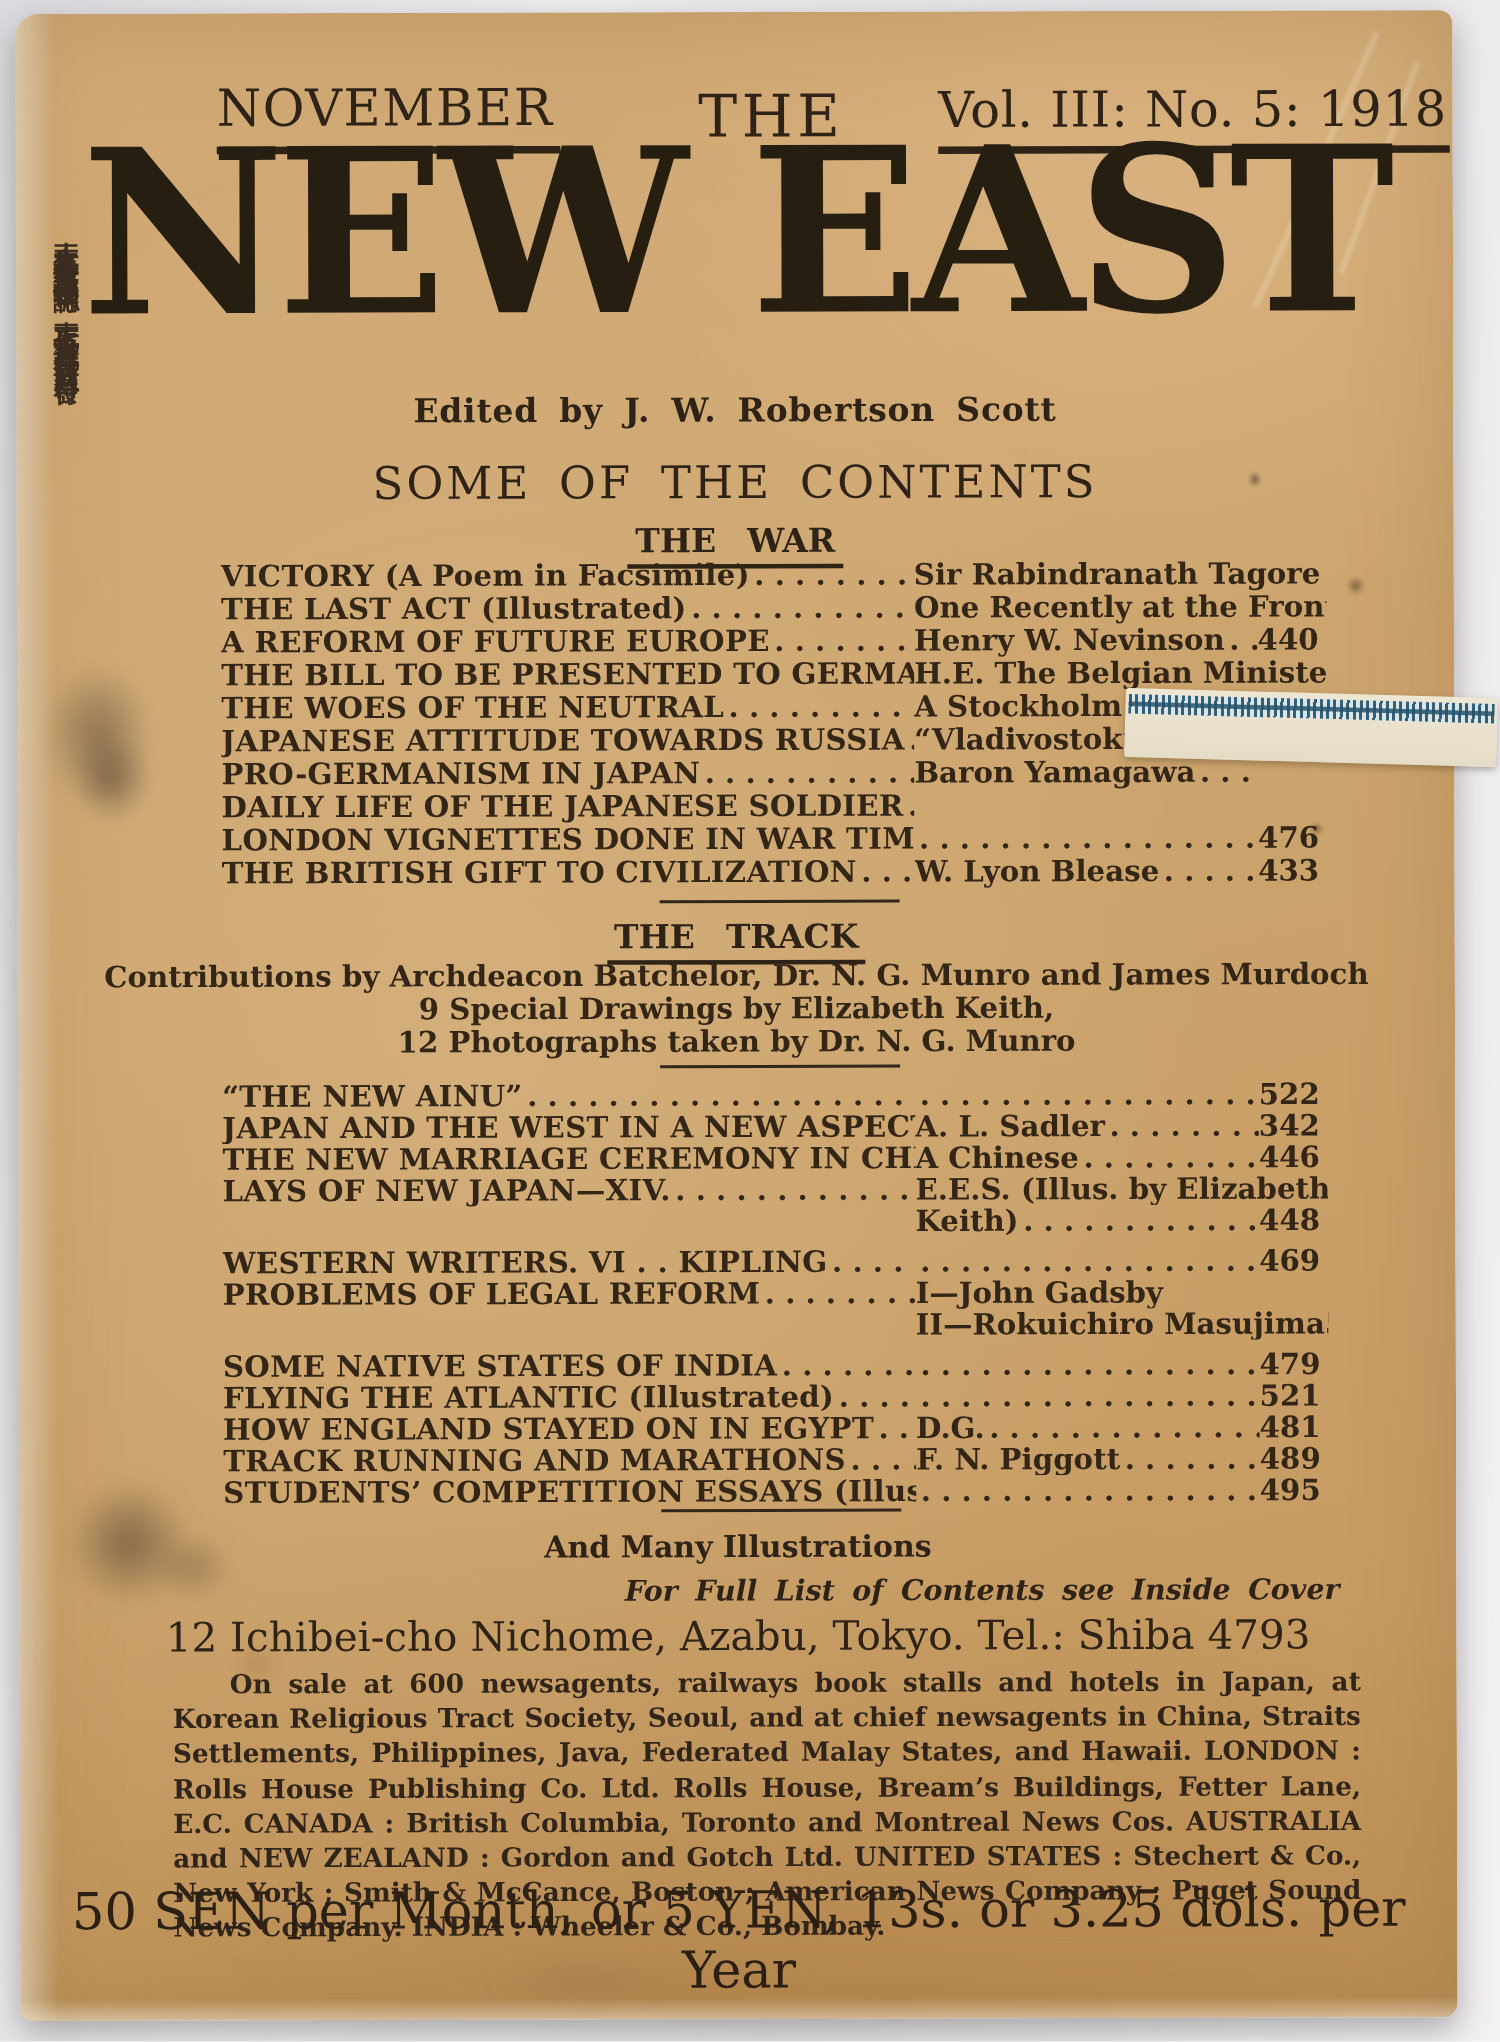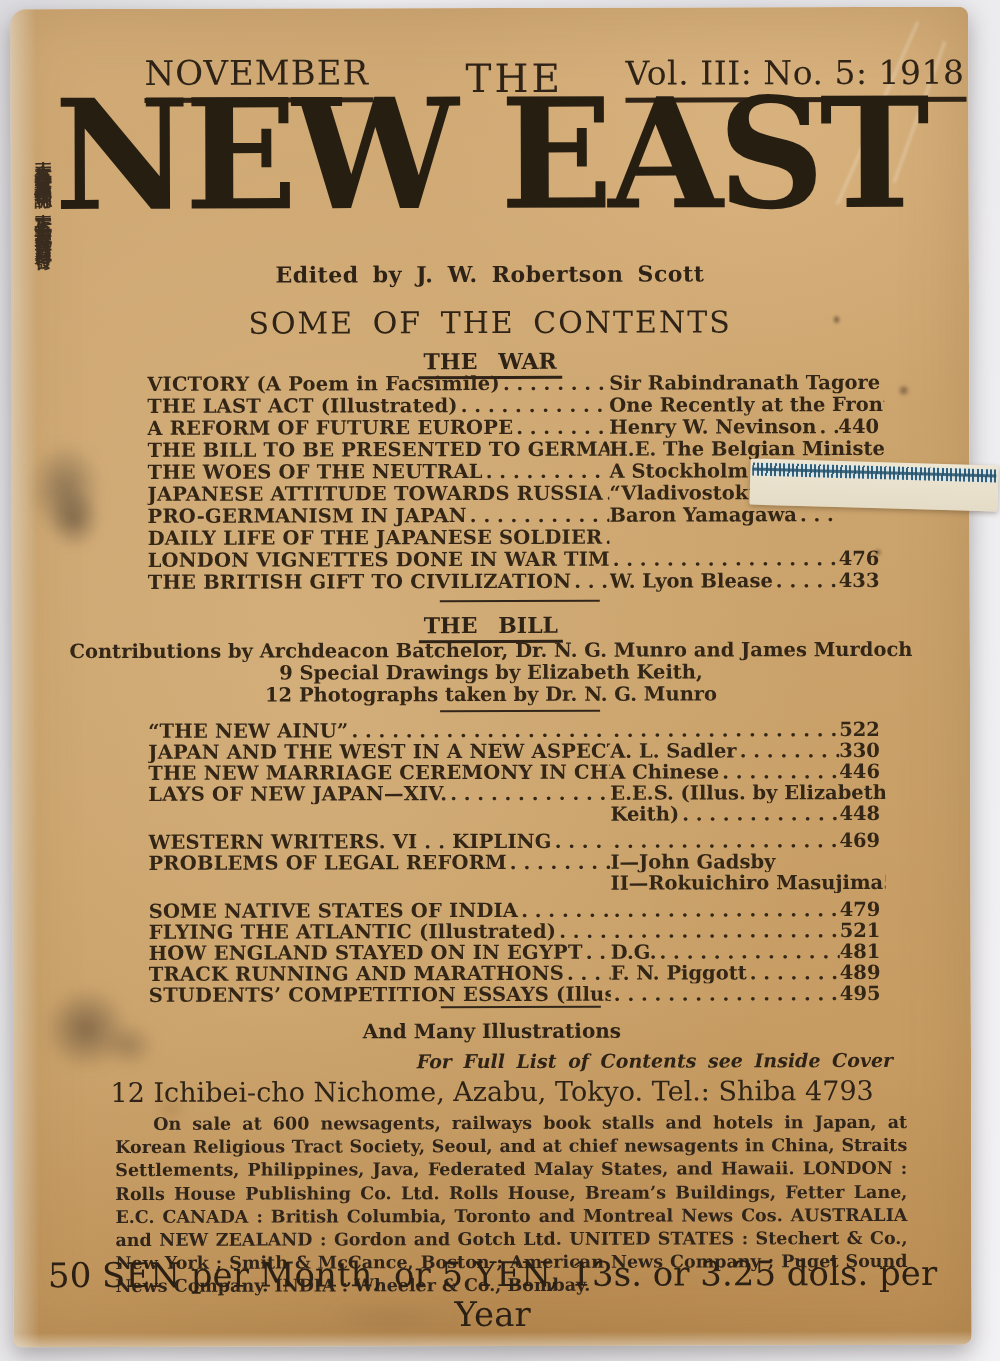--- a/index.html
+++ b/index.html
@@ -227,21 +227,21 @@
             <span class="a">W. Lyon Blease</span>
             <span class="lead"></span>
             <span class="pg">433</span>
           </div>
         </div>
       </div>
 
     <div class="abs divider" id="div1"></div>
 
     <div class="abs sec-h sec-ainu">
-      <span>THE BILL</span>
+      <span>THE TRACK</span>
     </div>
     <div class="abs ainu-lines" id="ainu-lines">
         <div>Contributions by Archdeacon Batchelor, Dr. N. G. Munro and James Murdoch</div>
         <div>9 Special Drawings by Elizabeth Keith,</div>
         <div>12 Photographs taken by Dr. N. G. Munro</div>
       </div>
 
     <div class="abs divider" id="div2"></div>
 
     <div class="abs toc" id="toc-general">
@@ -255,21 +255,21 @@
             <span class="pg">522</span>
           </div>
         </div>
         <div class="row">
           <div class="cl">
             <span class="t">JAPAN AND THE WEST IN A NEW ASPECT</span>
           </div>
           <div class="cr">
             <span class="a">A. L. Sadler</span>
             <span class="lead"></span>
-            <span class="pg">330</span>
+            <span class="pg">342</span>
           </div>
         </div>
         <div class="row">
           <div class="cl">
             <span class="t">THE NEW MARRIAGE CEREMONY IN CHINA</span>
           </div>
           <div class="cr">
             <span class="a">A Chinese</span>
             <span class="lead"></span>
             <span class="pg">446</span>

